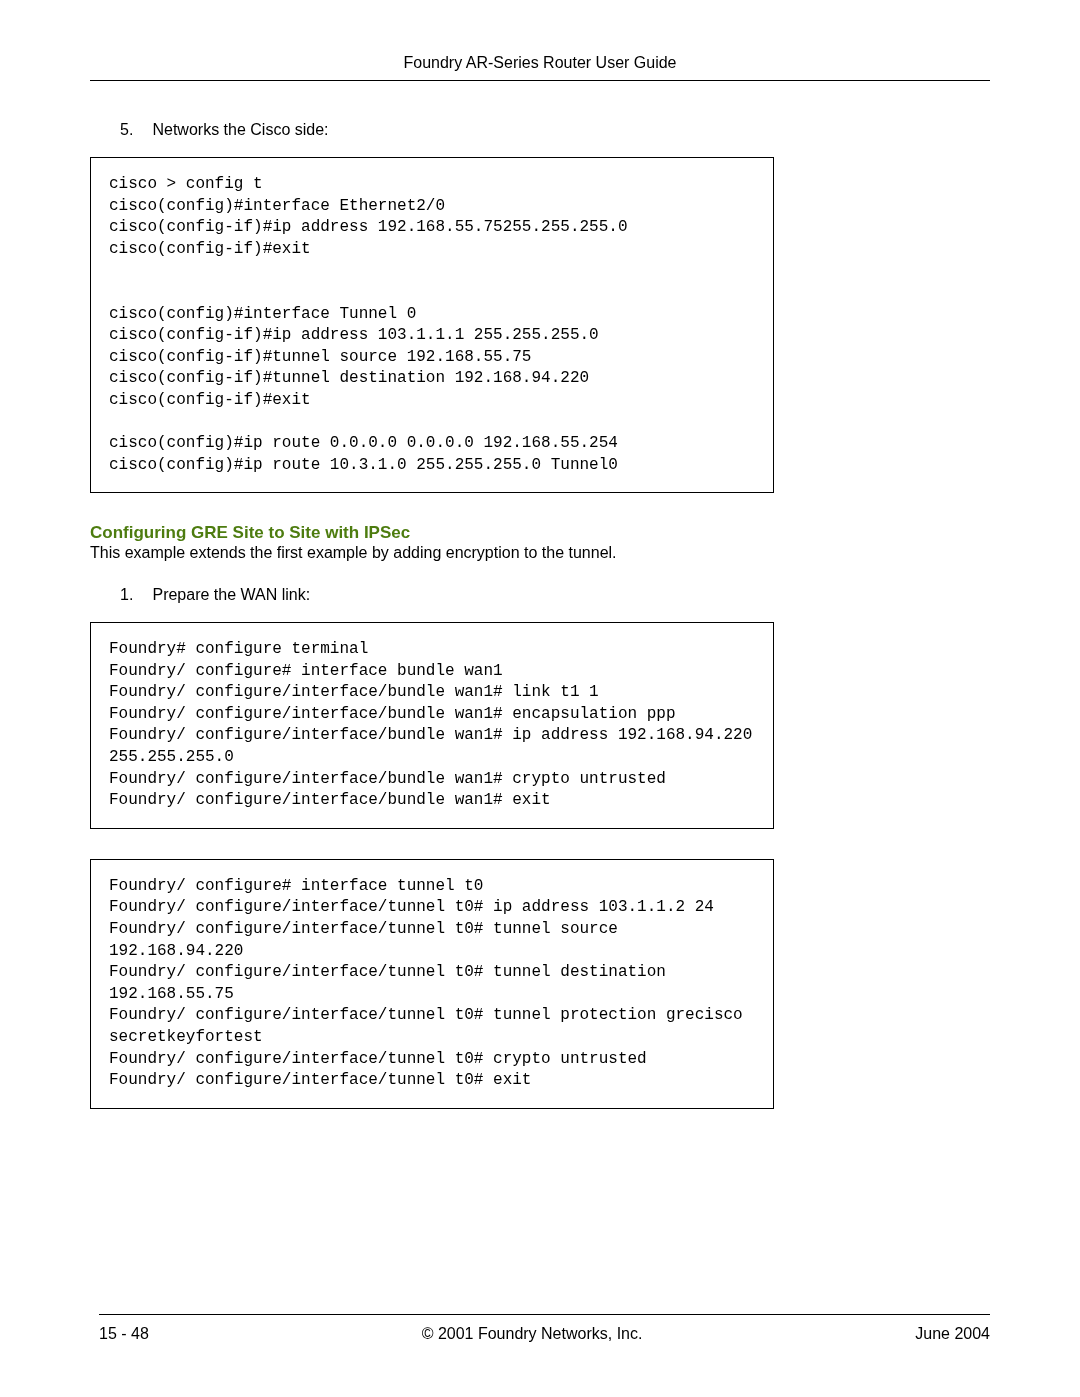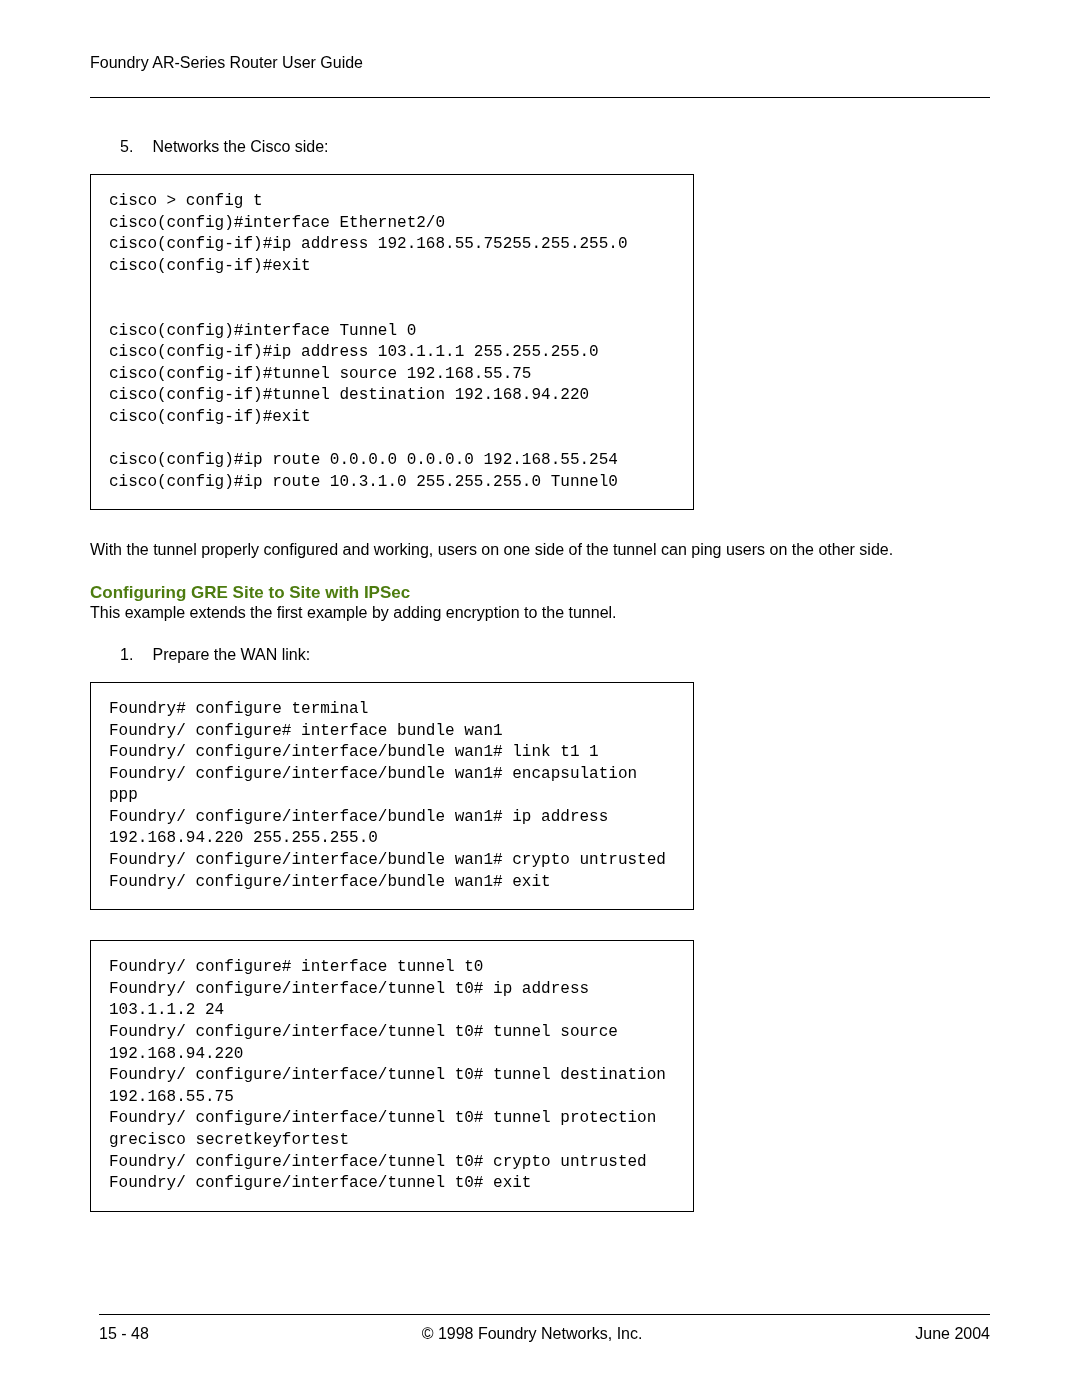--- a/index.html
+++ b/index.html
@@ -9,38 +9,39 @@
       width: 1080px;
       height: 1397px;
       position: relative;
       color: #000;
     }
     .page {
       padding: 54px 90px 0 90px;
     }
     .header-line {
       font-size: 16px;
-      padding-bottom: 25px;
+      padding-bottom: 8px;
       border-bottom: 1.5px solid #000;
       margin-bottom: 40px;
+      text-align: center;
     }
     .step-line {
       font-size: 16px;
       margin-left: 30px;
       margin-bottom: 18px;
     }
     .step-num {
       display: inline-block;
       width: 28px;
     }
     .code-box {
       border: 1.5px solid #000;
       padding: 16px 18px;
       margin-bottom: 30px;
-      width: 604px;
+      width: 684px;
     }
     .code-box pre {
       font-family: "Courier New", Courier, monospace;
       font-size: 16px;
       line-height: 1.35;
       white-space: pre-wrap;
       word-wrap: break-word;
     }
     .body-text {
       font-size: 16px;
@@ -86,21 +87,20 @@
 cisco(config)#interface Tunnel 0
 cisco(config-if)#ip address 103.1.1.1 255.255.255.0
 cisco(config-if)#tunnel source 192.168.55.75
 cisco(config-if)#tunnel destination 192.168.94.220
 cisco(config-if)#exit
 
 cisco(config)#ip route 0.0.0.0 0.0.0.0 192.168.55.254
 cisco(config)#ip route 10.3.1.0 255.255.255.0 Tunnel0</pre>
   </div>
 
-  <div class="body-text">With the tunnel properly configured and working, users on one side of the tunnel can ping users on the other side.</div>
 
   <div class="section-heading">Configuring GRE Site to Site with IPSec</div>
 
   <div class="body-text">This example extends the first example by adding encryption to the tunnel.</div>
 
   <div class="step-line">
     <span class="step-num">1.</span>
     <span>Prepare the WAN link:</span>
   </div>
 
@@ -121,15 +121,15 @@
 Foundry/ configure/interface/tunnel t0# tunnel source 192.168.94.220
 Foundry/ configure/interface/tunnel t0# tunnel destination 192.168.55.75
 Foundry/ configure/interface/tunnel t0# tunnel protection grecisco secretkeyfortest
 Foundry/ configure/interface/tunnel t0# crypto untrusted
 Foundry/ configure/interface/tunnel t0# exit</pre>
   </div>
 </div>
 
 <div class="footer">
   <span>15 - 48</span>
-  <span>© 1998 Foundry Networks, Inc.</span>
+  <span>© 2001 Foundry Networks, Inc.</span>
   <span>June 2004</span>
 </div>
 
 </body></html>

